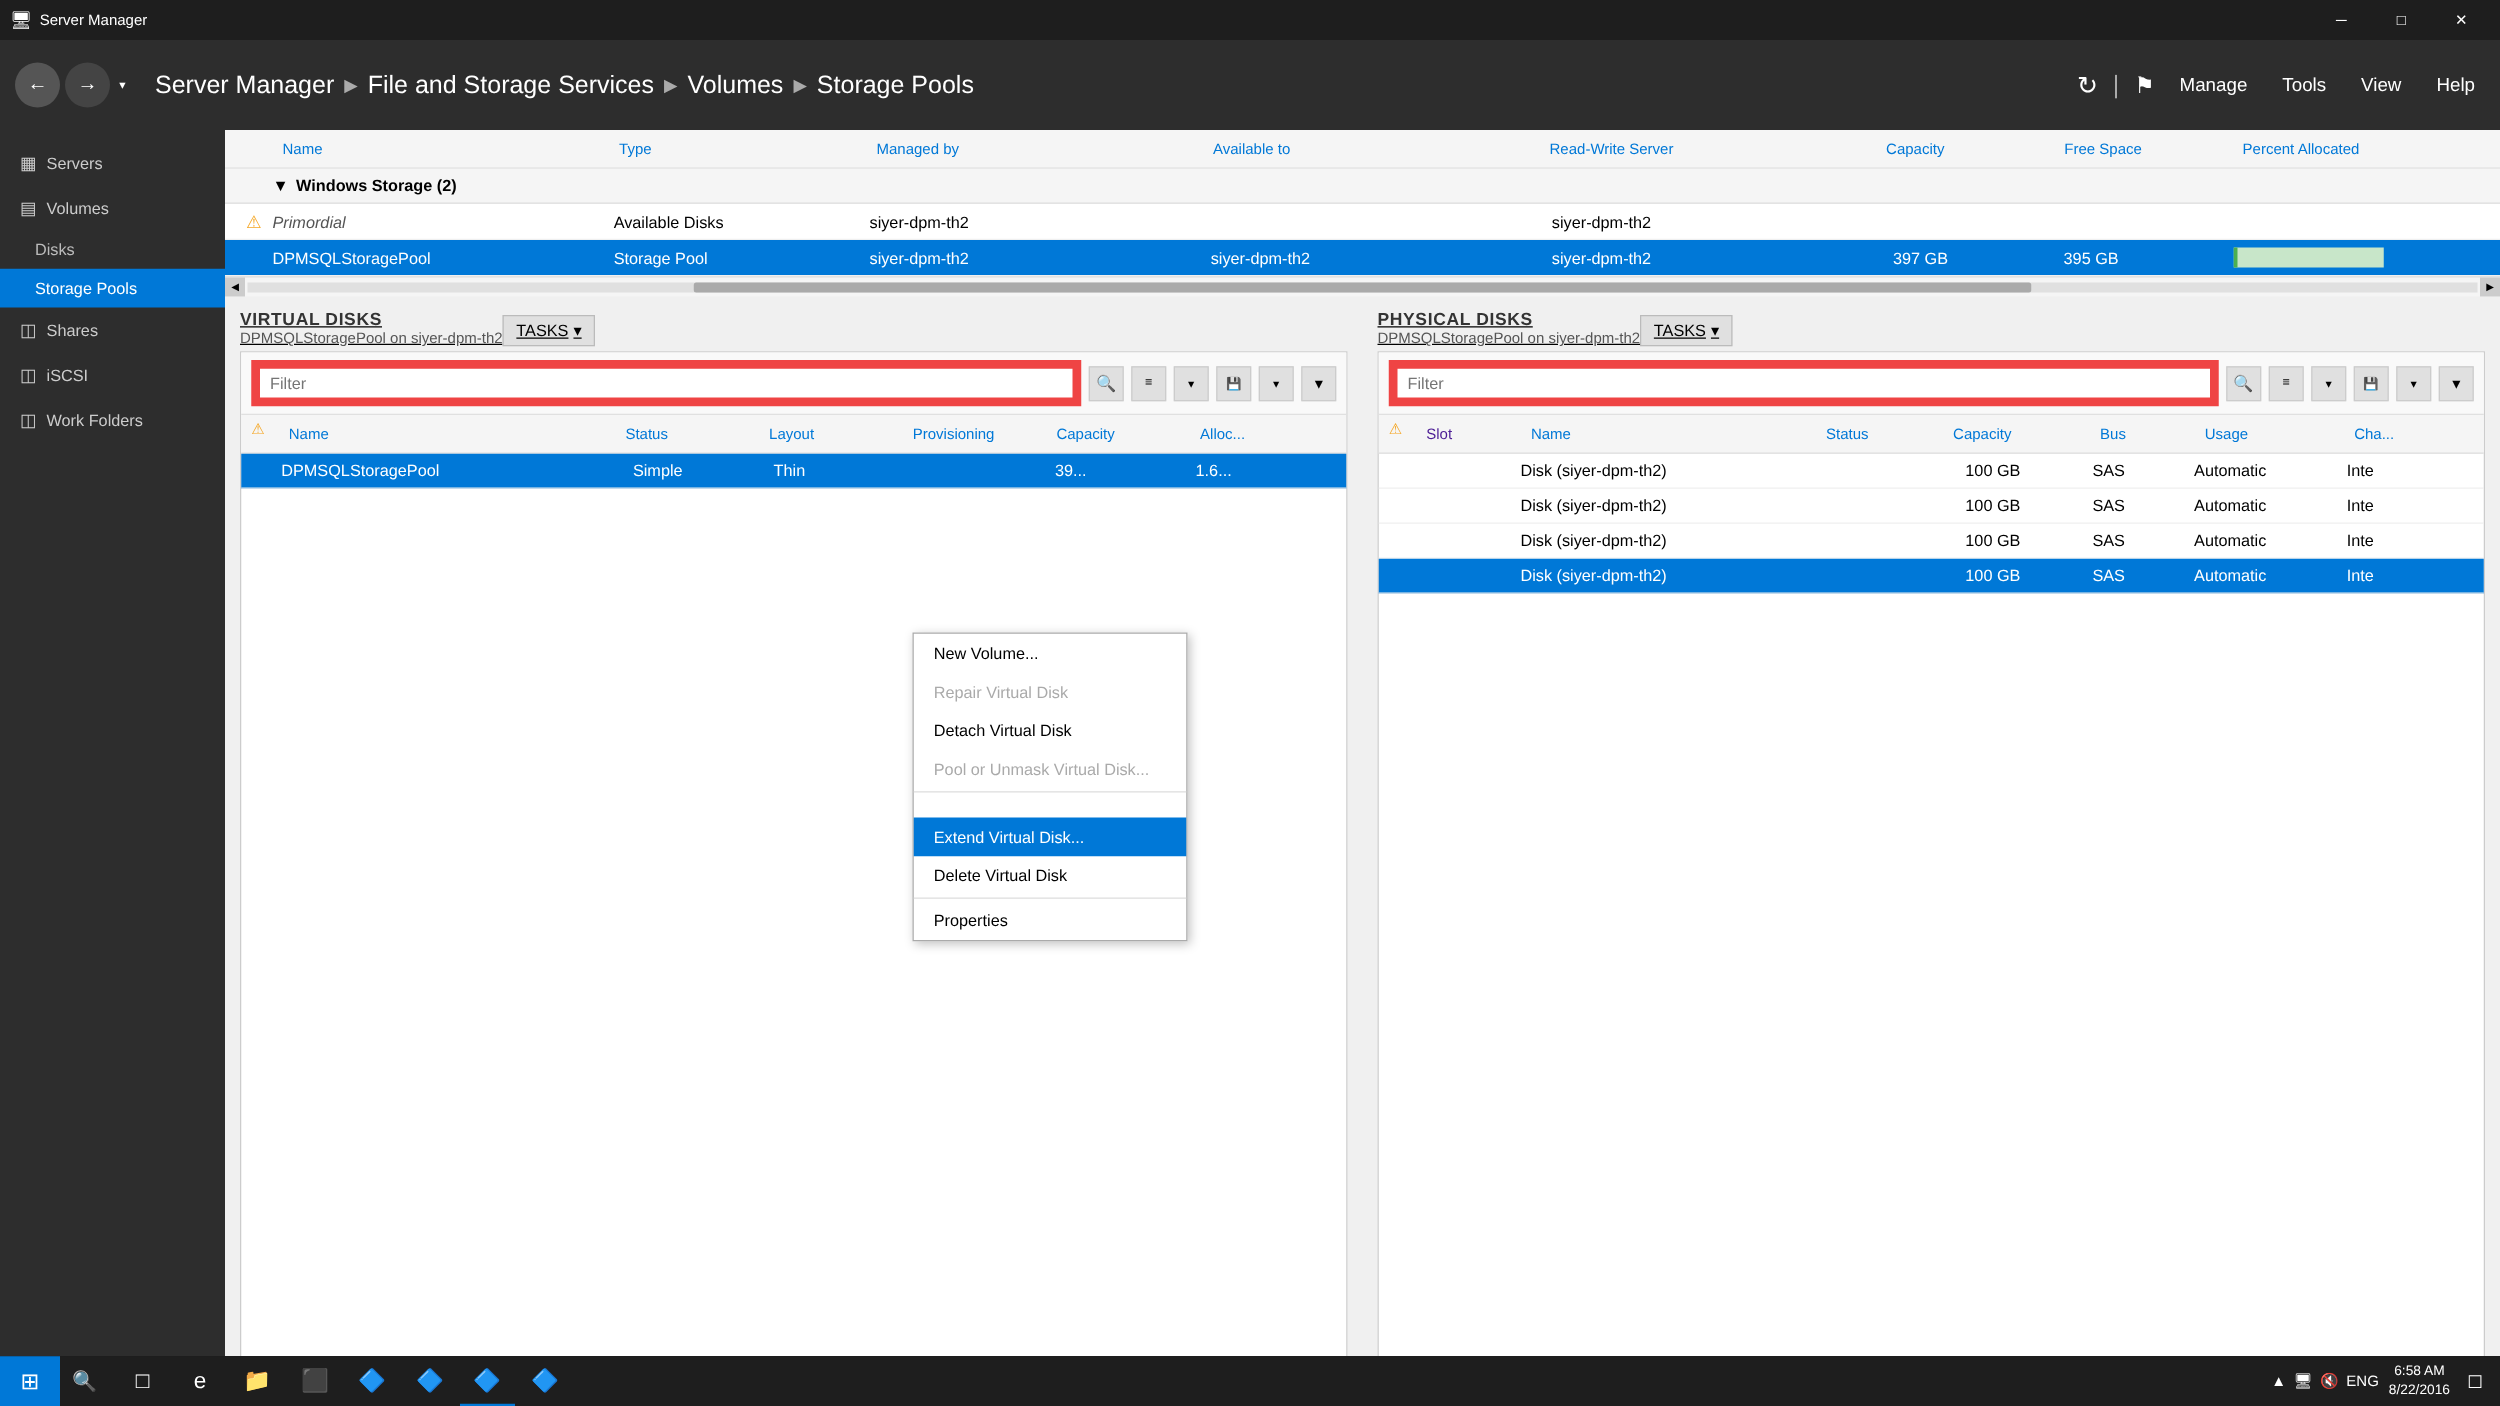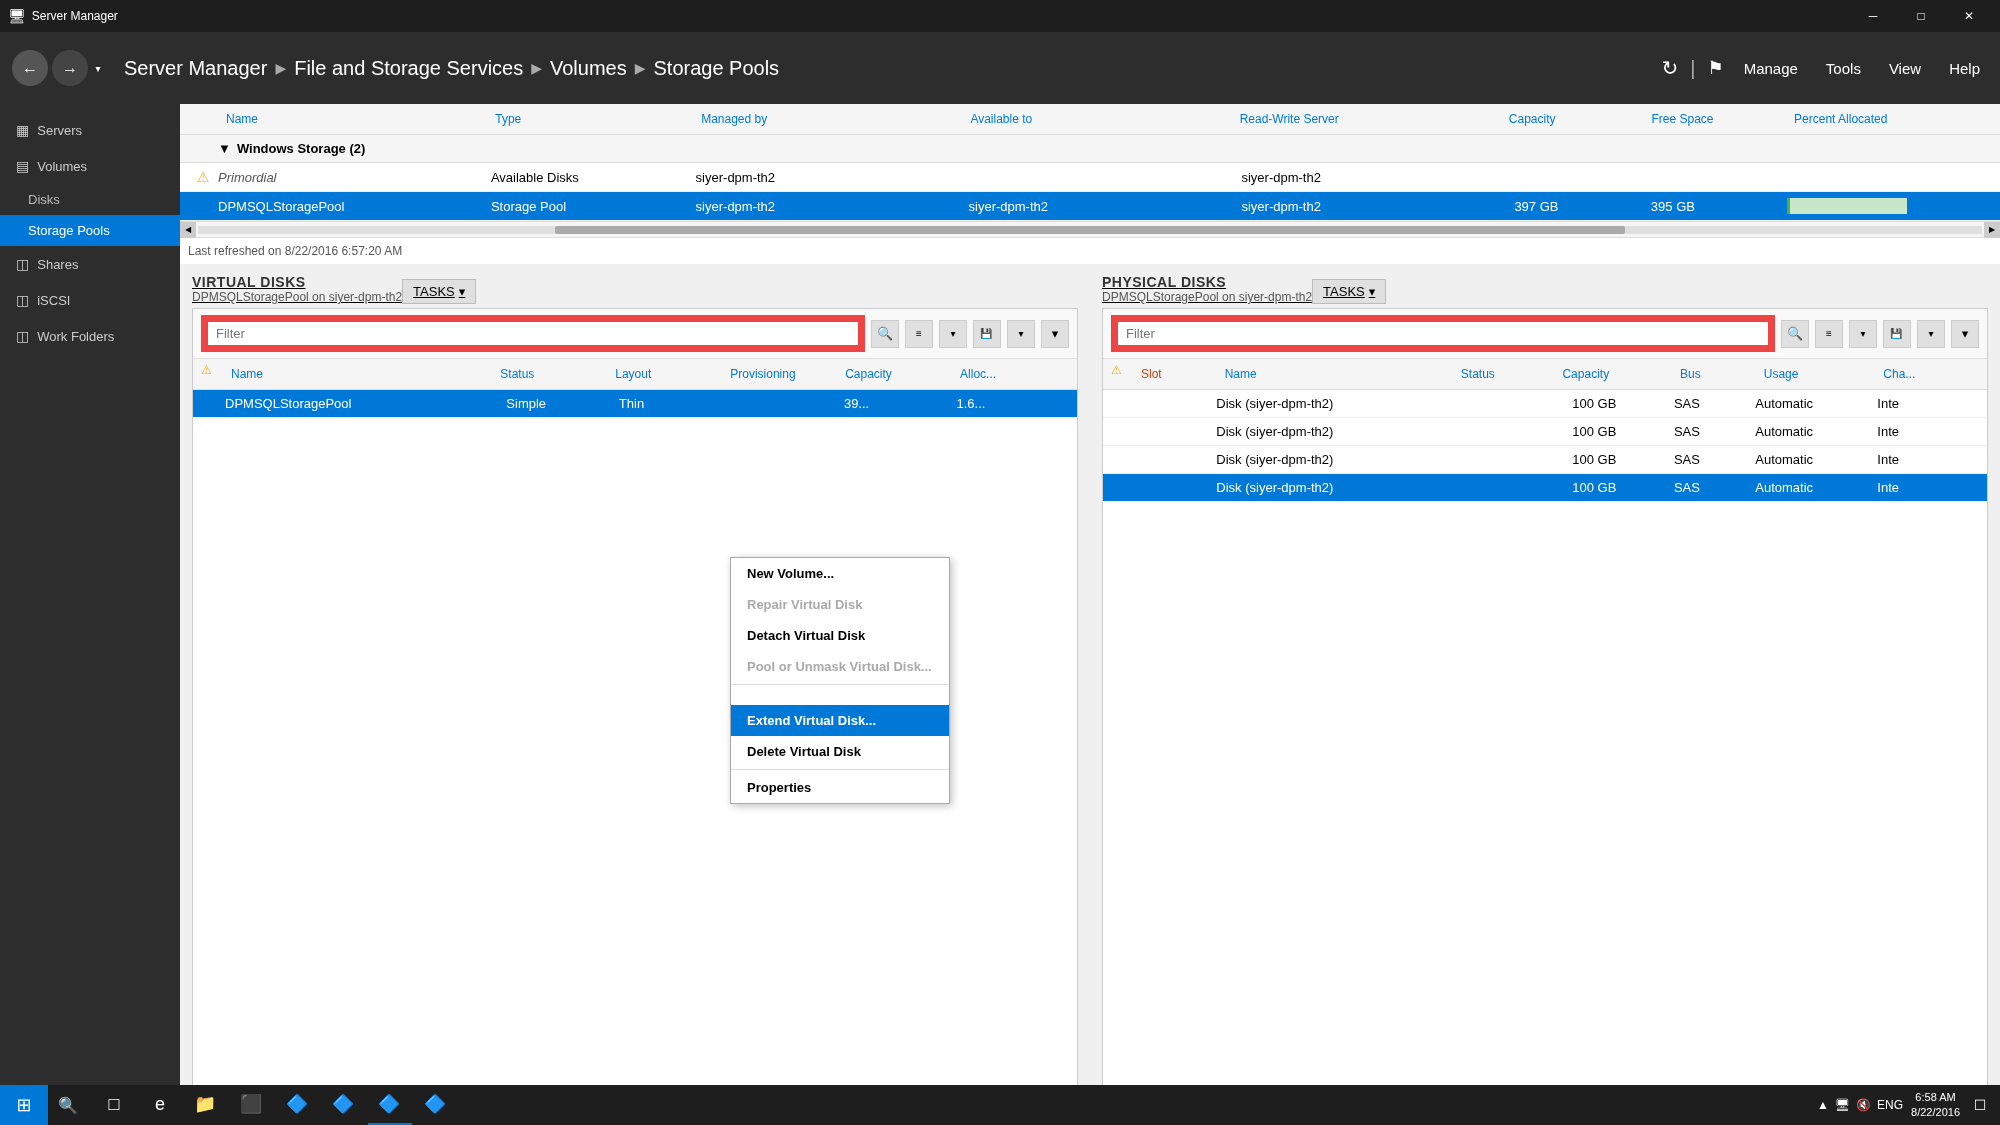--- a/index.html
+++ b/index.html
@@ -292,23 +292,20 @@
       </div>
 
       <div class="h-scroll">
         <div class="h-scroll-btn">◀</div>
         <div class="h-scroll-track">
           <div class="h-scroll-thumb"></div>
         </div>
         <div class="h-scroll-btn">▶</div>
       </div>
 
-      <div class="refresh-bar">
-        <span>Last refreshed on 8/22/2016 6:57:20 AM</span>
-      </div>
     </div>
 
     <div class="bottom-sections">
 
       <div class="bottom-left">
         <div class="section-header">
           <div>
             <div class="section-title">VIRTUAL DISKS</div>
             <div class="section-subtitle">DPMSQLStoragePool on siyer-dpm-th2</div>
           </div>
@@ -365,21 +362,21 @@
             <input class="filter-input" type="text" placeholder="Filter" style="">
             <div class="filter-search-btn">🔍</div>
             <div class="filter-icon-btn">≡</div>
             <div class="filter-icon-btn">▾</div>
             <div class="filter-icon-btn">💾</div>
             <div class="filter-icon-btn">▾</div>
             <div class="filter-expand-btn">▾</div>
           </div>
           <div class="disk-table-header">
             <div style="width:24px;color:#f5a623;">⚠</div>
-            <div class="pd-col-slot" style="color:#c2410c;padding:4px 6px;">Slot</div>
+            <div class="pd-col-slot" style="color:#4c1d95;padding:4px 6px;">Slot</div>
             <div class="pd-col-name" style="color:#0078d7;padding:4px 6px;">Name</div>
             <div class="pd-col-status" style="color:#0078d7;padding:4px 6px;">Status</div>
             <div class="pd-col-cap" style="color:#0078d7;padding:4px 6px;">Capacity</div>
             <div class="pd-col-bus" style="color:#0078d7;padding:4px 6px;margin-left:16px;">Bus</div>
             <div class="pd-col-usage" style="color:#0078d7;padding:4px 6px;">Usage</div>
             <div class="pd-col-chassis" style="color:#0078d7;padding:4px 6px;">Cha...</div>
           </div>
 
           <div class="disk-row">
             <div style="width:24px;"></div>
@@ -421,21 +418,21 @@
             <div class="pd-col-usage">Automatic</div>
             <div class="pd-col-chassis">Inte</div>
           </div>
         </div>
       </div>
 
     </div>
   </div>
 </div>
 
-<div class="context-menu" style="left:730px; top:557px;font-weight:bold;">
+<div class="context-menu" style="left:730px; top:506px;">
   <div class="context-menu-item">New Volume...</div>
   <div class="context-menu-item disabled">Repair Virtual Disk</div>
   <div class="context-menu-item">Detach Virtual Disk</div>
   <div class="context-menu-item disabled">Pool or Unmask Virtual Disk...</div>
   <div class="context-menu-separator"></div>
   <div class="context-menu-item highlighted">Extend Virtual Disk...</div>
   <div class="context-menu-item">Delete Virtual Disk</div>
   <div class="context-menu-separator"></div>
   <div class="context-menu-item">Properties</div>
 </div>

